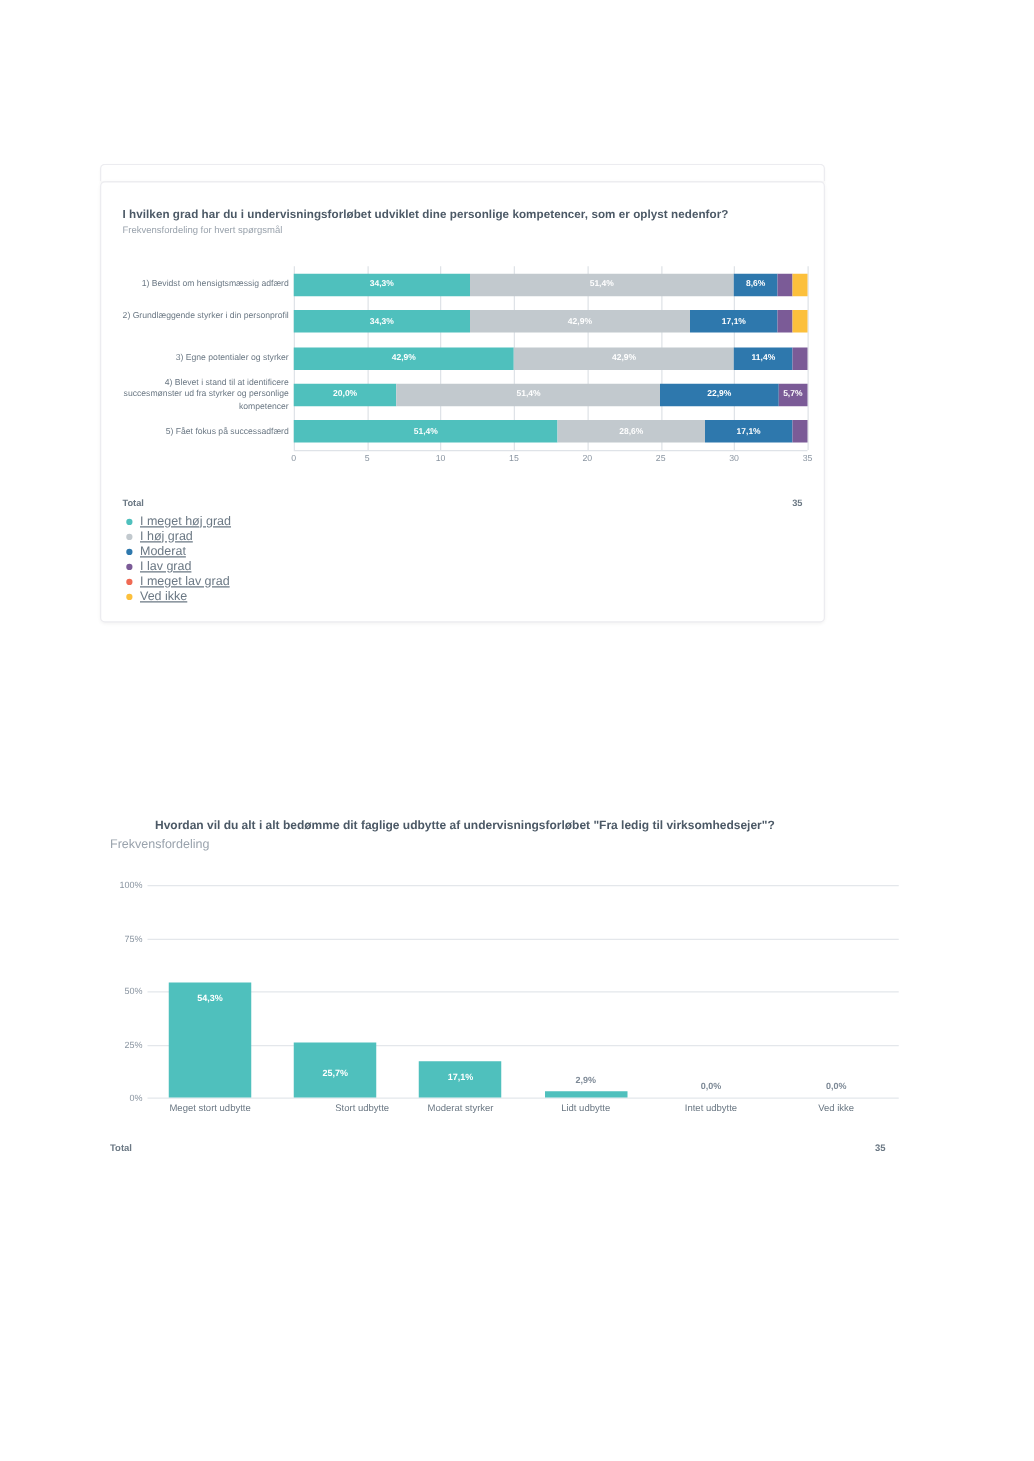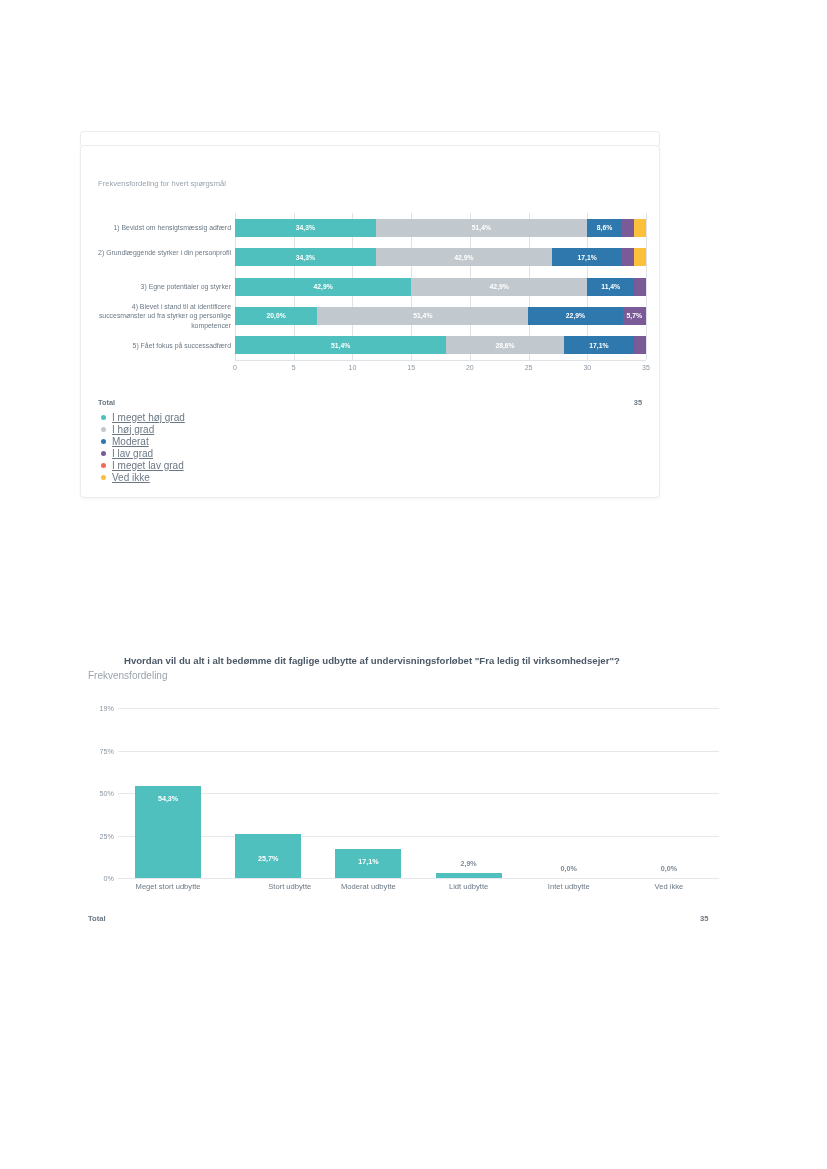--- a/index.html
+++ b/index.html
@@ -247,20 +247,21 @@
   }
 </style>
 </head>
 <body>
 
 <div class="page">
 
   <div class="card-above"></div>
 
   <div class="card1">
+    <div class="c1-title">I hvilken grad har du i undervisningsforløbet udviklet dine personlige kompetencer, som er oplyst nedenfor?</div>
     <div class="c1-sub">Frekvensfordeling for hvert spørgsmål</div>
 
     <div class="c1-plot" id="c1plot">
         <div class="gridline" style="left: 0px;"></div>
         <div class="gridline" style="left: 58.7143px;"></div>
         <div class="gridline" style="left: 117.429px;"></div>
         <div class="gridline" style="left: 176.143px;"></div>
         <div class="gridline" style="left: 234.857px;"></div>
         <div class="gridline" style="left: 293.571px;"></div>
         <div class="gridline" style="left: 352.286px;"></div>
@@ -366,26 +367,26 @@
       <div class="vbar" style="left: 317.583px; width: 66px; height: 4.93px; background: rgb(79, 192, 189);"></div>
       <div class="vbar-val outside" style="left: 350.583px; top: 151.07px;">2,9%</div>
       <div class="vbar-val outside" style="left: 450.75px; top: 156px;">0,0%</div>
       <div class="vbar-val outside" style="left: 550.917px; top: 156px;">0,0%</div>
     </div>
   <div id="c2ylabels">
       <div class="ylabel" style="top: 878px;">0%</div>
       <div class="ylabel" style="top: 835.5px;">25%</div>
       <div class="ylabel" style="top: 793px;">50%</div>
       <div class="ylabel" style="top: 750.5px;">75%</div>
-      <div class="ylabel" style="top: 708px;">19%</div>
+      <div class="ylabel" style="top: 708px;">100%</div>
     </div>
   <div id="c2cats">
       <div class="xcat" style="left: 168.083px;">Meget stort udbytte</div>
       <div class="xcat" style="left: 268.25px; padding-left: 43px;">Stort udbytte</div>
-      <div class="xcat" style="left: 368.417px;">Moderat udbytte</div>
+      <div class="xcat" style="left: 368.417px;">Moderat styrker</div>
       <div class="xcat" style="left: 468.583px;">Lidt udbytte</div>
       <div class="xcat" style="left: 568.75px;">Intet udbytte</div>
       <div class="xcat" style="left: 668.917px;">Ved ikke</div>
     </div>
 
   <div class="c2-total-label">Total</div>
   <div class="c2-total-val">35</div>
 
 </div>
 

